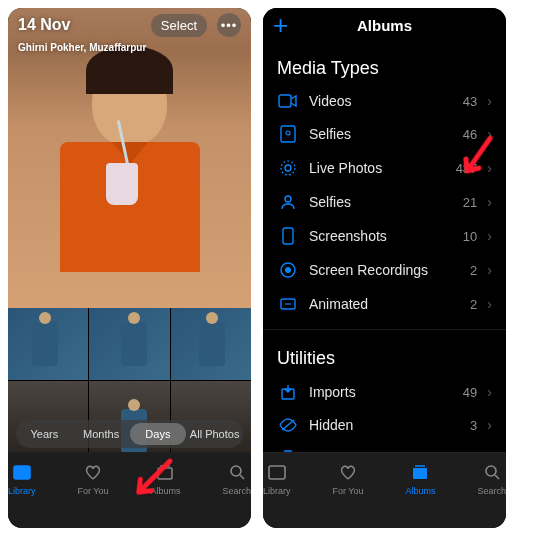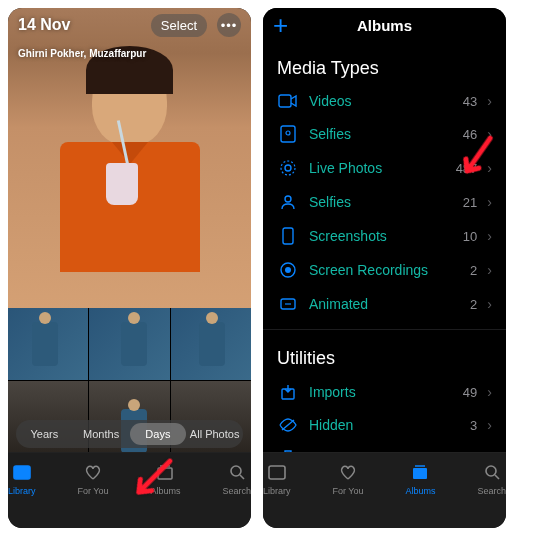--- a/index.html
+++ b/index.html
@@ -2,21 +2,21 @@
 <html><head>
 <meta charset="utf-8">
 <style>
 *{margin:0;padding:0;box-sizing:border-box;font-family:-apple-system,Helvetica,Arial,sans-serif}
 body{background:#fff;width:560px;height:560px;overflow:hidden}
 .wrap{display:flex;gap:12px;padding:8px}
 .phone{width:243px;height:520px;background:#000;border-radius:14px;position:relative;overflow:hidden}
 .hdr{height:34px;display:flex;align-items:center;justify-content:space-between;padding:6px 10px;color:#fff;position:absolute;top:0;left:0;right:0;z-index:3}
 .hdr.dark{background:#000}
 .date{font-size:16px;font-weight:700;text-shadow:0 0 4px rgba(0,0,0,.5)}
-.loc{position:absolute;top:40px;left:10px;font-size:10px;color:#fff;font-weight:600;z-index:3;text-shadow:0 0 4px rgba(0,0,0,.5)}
+.loc{position:absolute;top:34px;left:10px;font-size:10px;color:#fff;font-weight:600;z-index:3;text-shadow:0 0 4px rgba(0,0,0,.5)}
 .hdr-r{display:flex;gap:10px;align-items:center}
 .sel{font-size:13px;background:rgba(80,80,80,.55);padding:4px 10px;border-radius:12px}
 .more{width:24px;height:24px;border-radius:12px;background:rgba(80,80,80,.55);display:flex;align-items:center;justify-content:center;font-size:13px;letter-spacing:1px}
 .plus{color:#0a84ff;font-size:26px;font-weight:300}
 .ttl{color:#fff;font-size:15px;font-weight:600;position:absolute;left:50%;transform:translateX(-50%)}
 .main-img{position:absolute;top:0;left:0;right:0;height:300px;background:linear-gradient(180deg,#a67a5a 0%,#9b6f4e 15%,#c49068 40%,#d4a074 100%)}
 .bust{position:absolute;top:50px;left:50%;transform:translateX(-50%);width:140px;height:220px}
 .face{width:75px;height:88px;background:#d9a87a;border-radius:50% 50% 45% 45%;margin:0 auto;position:relative}
 .hair{position:absolute;top:-12px;left:-6px;right:-6px;height:48px;background:#2a1810;border-radius:50% 50% 0 0}
 .shirt{width:140px;height:130px;background:#d8560f;border-radius:8px 8px 0 0;margin-top:-4px;position:relative}
@@ -32,21 +32,21 @@
 .seg.act{background:rgba(120,120,120,.8);border-radius:14px;color:#fff}
 .tbar{position:absolute;bottom:0;left:0;right:0;height:76px;background:rgba(30,30,30,.96);display:flex;justify-content:space-between;align-items:flex-start;padding-top:8px;border-top:1px solid #222}
 .tab{display:flex;flex-direction:column;align-items:center;gap:3px;color:#888}
 .tab.act{color:#0a84ff}
 .tico{width:22px;height:22px;display:flex;align-items:center;justify-content:center}
 .tlbl{font-size:9px}
 .content{position:absolute;top:40px;left:0;right:0;bottom:76px;overflow:hidden;color:#fff}
 .sect{font-size:18px;font-weight:400;padding:10px 14px 6px}
 .row{display:flex;align-items:center;padding:8px 14px;gap:10px}
 .rico{width:22px;color:#0a84ff;display:flex;justify-content:center}
-.rlbl{flex:1;color:#14b8a6;font-size:14px}
+.rlbl{flex:1;color:#e5e5e5;font-size:14px}
 .rcnt{color:#8e8e93;font-size:13px}
 .chv{color:#5a5a5e;font-size:14px}
 .divider{height:1px;background:#1c1c1e;margin:8px 0}
 .arrow{position:absolute;z-index:10;pointer-events:none}
 .a1{top:440px;left:130px;transform:rotate(45deg)}
 .a2{top:122px;left:200px;transform:rotate(35deg)}
 .arrow svg{filter:drop-shadow(0 1px 2px rgba(0,0,0,.3))}
 .person{position:absolute;width:26px;height:44px;background:#2d5a7a;border-radius:4px;top:20%}
 .person:before{content:"";position:absolute;top:-10px;left:50%;transform:translateX(-50%);width:12px;height:12px;background:#c9a57a;border-radius:50%}
 </style>

